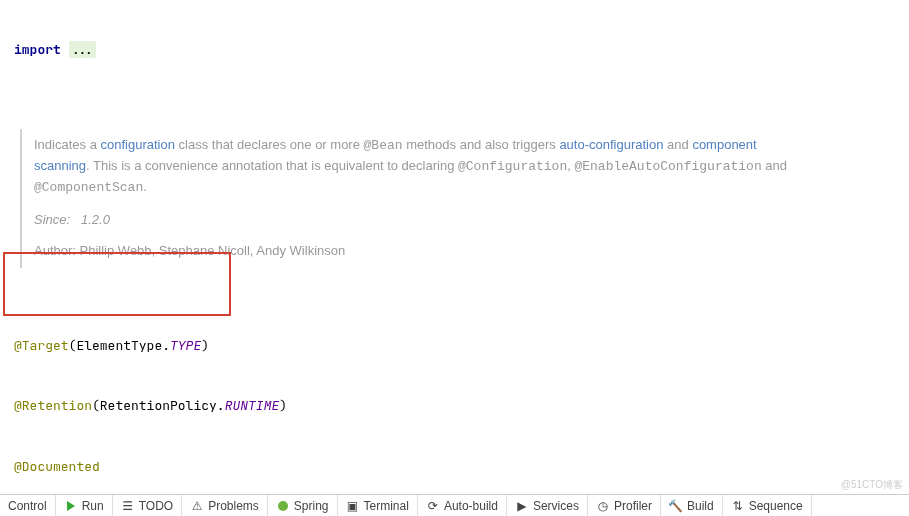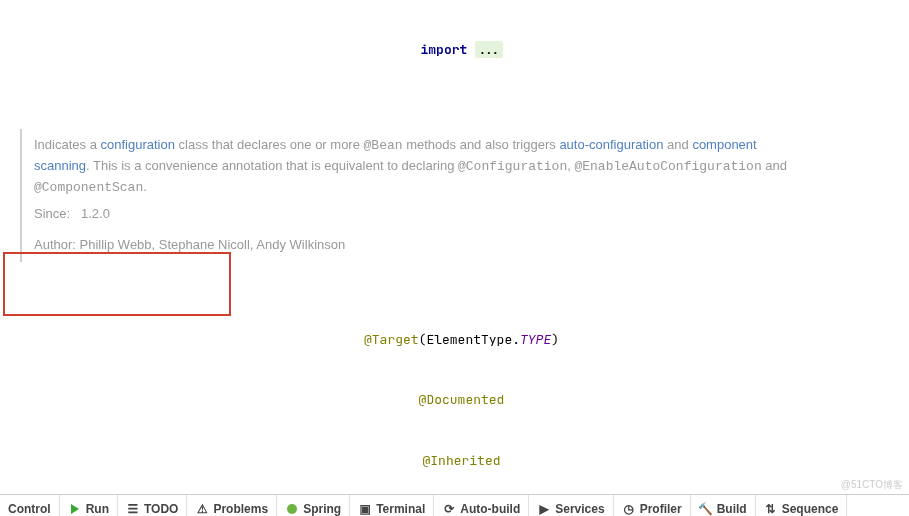--- a/index.html
+++ b/index.html
@@ -7,38 +7,38 @@
     font-family: "JetBrains Mono", Consolas, "Courier New", monospace;
     font-size: 13px;
     background: #fff;
     color: #000;
     width: 909px;
     height: 516px;
     overflow: hidden;
     position: relative;
   }
   .editor { padding: 0; white-space: pre; line-height: 1.55; }
-  .line { padding-left: 14px; text-align: center; } 
+  .line { padding-left: 14px; } 
   .kw-navy { color: #00008b; font-weight: bold; }
   .anno { color: #808000; }
   .const { color: #660099; font-style: italic; }
   .folded { background: #e6f3dc; padding: 0 2px; border-radius: 2px; }
   .doc-block {
     border-left: 2px solid #d0d0d0;
     margin: 8px 0 8px 20px;
     padding: 6px 12px;
     font-family: -apple-system, "Segoe UI", Arial, sans-serif;
     font-size: 13px;
     color: #999;
     white-space: normal;
     max-width: 800px;
   }
   .doc-link { color: #5080c0; }
   .doc-mono { font-family: Consolas, "Courier New", monospace; color: #999; }
-  .since-row { margin-top: 6px; }
+  .since-row { margin-top: 12px; font-style: italic; }
   .author-row { margin-top: 11px; }
   .highlight-box {
     position: absolute;
     border: 2px solid #d13f2f;
     pointer-events: none;
   }
   .watermark {
     position: absolute;
     right: 6px;
     bottom: 24px;
@@ -55,43 +55,43 @@
     display: flex;
     align-items: center;
     font-family: -apple-system, "Segoe UI", Arial, sans-serif;
     font-size: 12px;
     color: #444;
     background: #fff;
     overflow: hidden;
   }
   .tb-item {
     display: flex;
-    align-items: flex-end;
+    align-items: center;
     padding: 0 8px;
     height: 100%;
     border-right: 1px solid #e0e0e0;
     gap: 4px;
     cursor: pointer;
-    font-weight: bold;
   }
   .ico { display: inline-flex; width: 14px; height: 14px; align-items: center; justify-content: center; }
 </style>
 </head>
 <body>
 
 <div class="editor">
   <div class="line"><span class="kw-navy">import</span> <span class="folded">...</span></div>
 
   <div class="doc-block">
     <span>Indicates a </span><span class="doc-link">configuration</span><span> class that declares one or more </span><span class="doc-mono">@Bean</span><span> methods and also triggers </span><span class="doc-link">auto-configuration</span><span> and </span><span class="doc-link">component scanning</span><span>. This is a convenience annotation that is equivalent to declaring </span><span class="doc-mono">@Configuration</span><span>, </span><span class="doc-mono">@EnableAutoConfiguration</span><span> and </span><span class="doc-mono">@ComponentScan</span><span>.</span>
     <div class="since-row"><span>Since:</span>&nbsp;&nbsp;&nbsp;<span>1.2.0</span></div>
     <div class="author-row"><span>Author:</span> <span>Phillip Webb, Stephane Nicoll, Andy Wilkinson</span></div>
   </div>
 
   <div class="line"><span class="anno">@Target</span><span>(ElementType.</span><span class="const">TYPE</span><span>)</span></div>
+  <div class="line"><span class="anno">@Retention</span><span>(RetentionPolicy.</span><span class="const">RUNTIME</span><span>)</span></div>
   <div class="line"><span class="anno">@Documented</span></div>
   <div class="line"><span class="anno">@Inherited</span></div>
   
   
   
   
   
 
   
 

